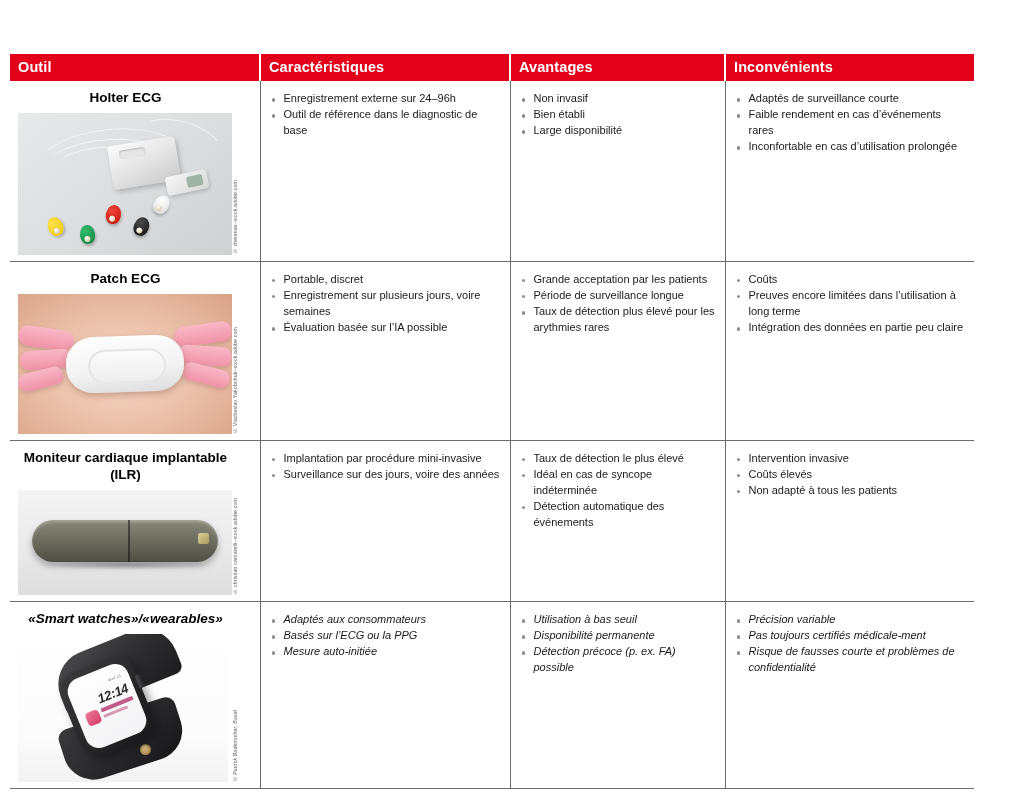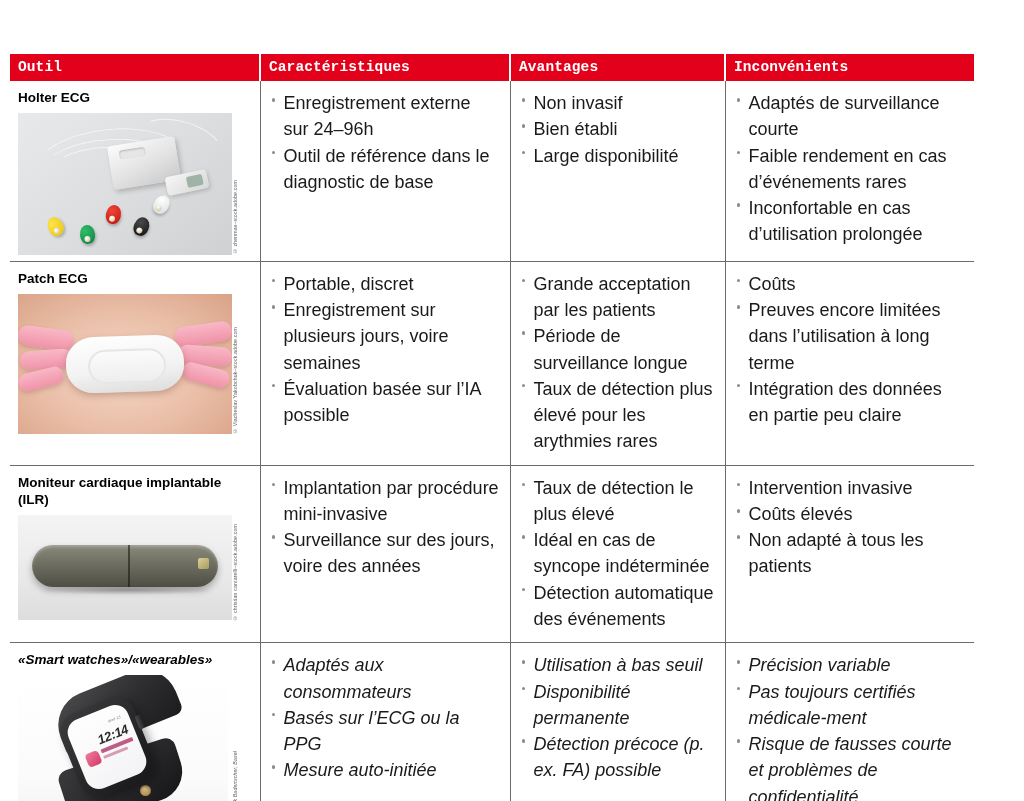--- a/index.html
+++ b/index.html
@@ -39,21 +39,20 @@
     background: #e2001a;
     color: #ffffff;
     text-align: left;
     font-size: 14.5px;
     font-weight: bold;
     padding: 5px 0 6px 8px;
     border-right: 2px solid #ffffff;
     vertical-align: middle;
     height: 16px;
     letter-spacing: 0.1px;
-    font-family: Liberation Mono, monospace;
   }
   thead th:last-child { border-right: none; }
 
   
   tbody td {
     vertical-align: top;
     border-bottom: 1.3px solid #6b6b6b;
     border-right: 1.3px solid #6b6b6b;
     padding: 0;
     background: #ffffff;
@@ -64,20 +63,21 @@
   .col-tool   { width: 250px; }
   .col-feat   { width: 250px; }
   .col-pro    { width: 215px; }
   .col-con    { width: 249px; }
 
   
   .tool-cell-inner {
     position: relative;
     padding: 8px 4px 6px 8px;
     min-height: 92px;
+    text-align: center;
   }
   .tool-title {
     font-size: 13.5px;
     font-weight: bold;
     line-height: 1.32;
     color: #000000;
     margin: 0 0 6px 0;
     max-width: 215px;
   }
   .photo-wrap {
@@ -287,21 +287,21 @@
 
   
   .bullets {
     margin: 0;
     padding: 9px 10px 10px 10px;
     list-style: none;
   }
   .bullets li {
     position: relative;
     padding-left: 13px;
-    font-size: 18px;
+    font-size: 11px;
     line-height: 1.46;
     color: #1a1a1a;
     margin-bottom: 0px;
   }
   .bullets li:before {
     content: "";
     position: absolute;
     left: 1px;
     top: 8px;
     width: 3.6px;

